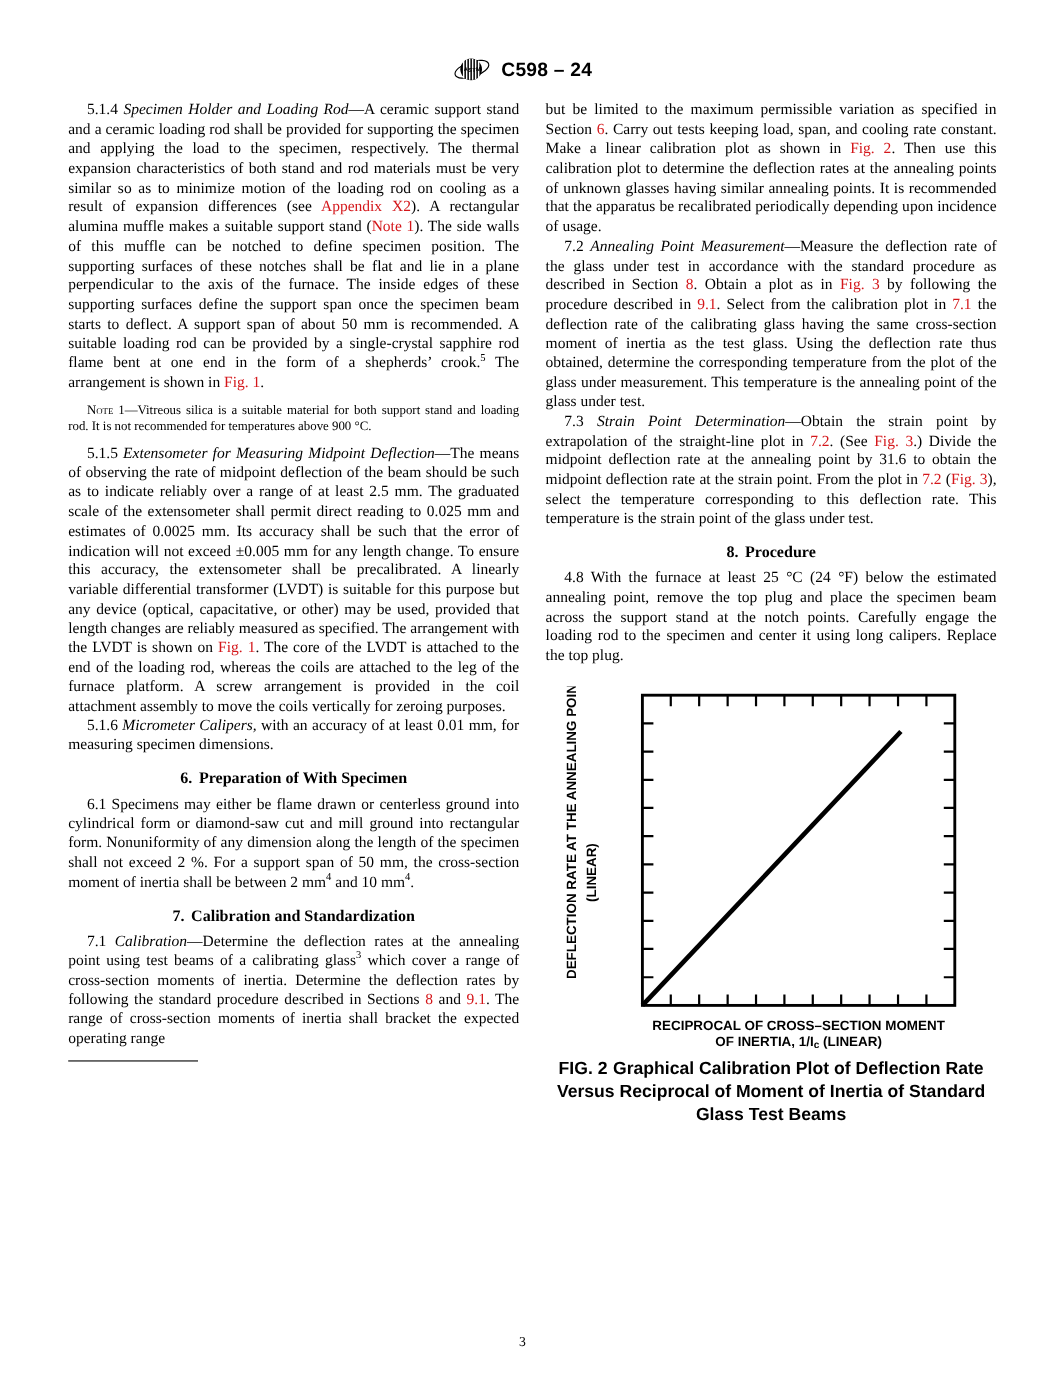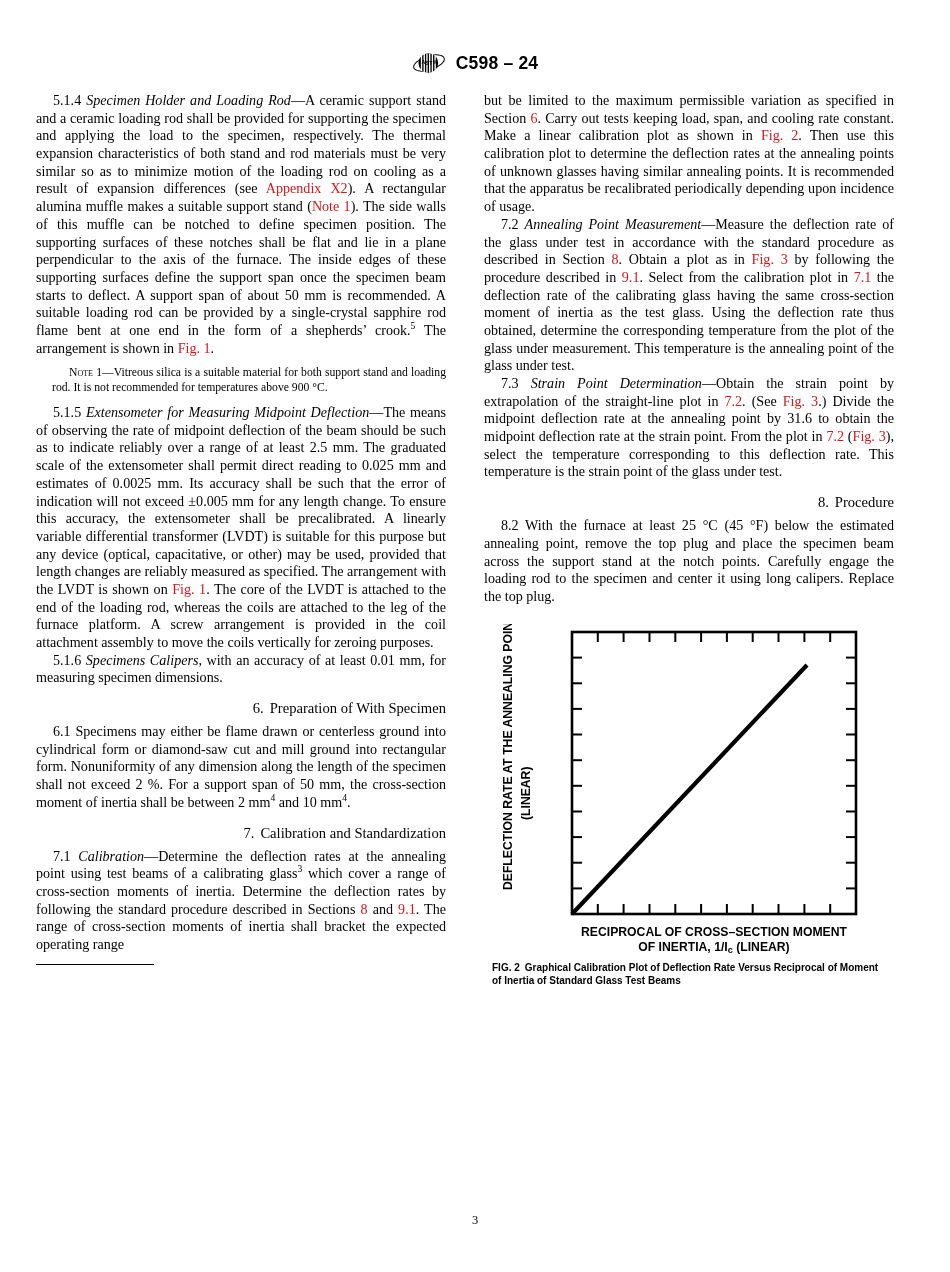--- a/index.html
+++ b/index.html
@@ -19,49 +19,49 @@
     display:flex; align-items:center; justify-content:center; gap:10px;
   }
   .astm-logo { width:34px; height:30px; display:block; }
   .std-desig {
     font-family:"Liberation Sans", sans-serif;
     font-weight:bold; font-size:17.5px; letter-spacing:.2px;
   }
 
   
   .columns {
-    position:absolute; top:92px; left:36px;
+    position:absolute; top:92px; left:62px;
     width:858px;
-    display:flex; gap:38px;
+    display:flex; gap:24px;
   }
   .col { width:410px; }
 
   p.body {
     margin:0 0 0 0;
     font-size:14.1px;
     line-height:1.255;
     text-align:justify;
     text-indent:17px;
     hyphens:auto;
     -webkit-hyphens:auto;
   }
   p.cont { text-indent:0; }
 
   .sec-head {
     margin:13px 0 6px 0;
     font-family:"Liberation Serif", serif;
-    font-weight:normal;
+    font-weight:bold;
     font-size:14.6px;
     text-indent:0;
-    text-align:right;
+    text-align:center;
   }
   .sec-head .num { margin-right:6px; }
 
   .note {
-    margin:9px 0 9px 16px;
+    margin:9px 0 9px 0;
     font-size:11.7px;
     line-height:1.23;
     text-align:justify;
     text-indent:17px;
     font-family:Liberation Serif, serif;
   }
   .note .nlabel { font-variant:small-caps; }
 
   i { font-style:italic; }
   .ref { color:#d4161a; }
@@ -83,22 +83,23 @@
     margin-top:18px;
   }
   .fig-area {
     position:relative;
     width:410px; height:330px;
   }
   .fig-svg { display:block; }
   .fig-caption {
     font-family:"Liberation Sans", sans-serif;
     font-weight:bold;
-    font-size:10px;
+    font-size:16px;
     line-height:1.33;
+    text-align:center;
     margin-top:7px;
     padding:0 8px;
   }
   .fig-caption .figno { margin-right:5px; }
 
   
   .page-number {
     position:absolute; bottom:44px; left:0; width:950px;
     text-align:center;
     font-size:12.5px;
@@ -134,21 +135,21 @@
   <div class="columns">
 
     <div class="col">
 
       <p class="body"><span>5.1.4</span> <i>Specimen Holder and Loading Rod</i><span>—A ceramic support stand and a ceramic loading rod shall be provided for supporting the specimen and applying the load to the specimen, respectively. The thermal expansion characteristics of both stand and rod materials must be very similar so as to minimize motion of the loading rod on cooling as a result of expansion differences (see </span><span class="ref">Appendix X2</span><span>). A rectangular alumina muffle makes a suitable support stand (</span><span class="ref">Note 1</span><span>). The side walls of this muffle can be notched to define specimen position. The supporting surfaces of these notches shall be flat and lie in a plane perpendicular to the axis of the furnace. The inside edges of these supporting surfaces define the support span once the specimen beam starts to deflect. A support span of about 50 mm is recommended. A suitable loading rod can be provided by a single-crystal sapphire rod flame bent at one end in the form of a shepherds’ crook.</span><sup>5</sup><span> The arrangement is shown in </span><span class="ref">Fig. 1</span><span>.</span></p>
 
       <p class="note"><span class="nlabel">Note</span><span> 1</span><span>—Vitreous silica is a suitable material for both support stand and loading rod. It is not recommended for temperatures above 900 °C.</span></p>
 
       <p class="body"><span>5.1.5</span> <i>Extensometer for Measuring Midpoint Deflection</i><span>—The means of observing the rate of midpoint deflection of the beam should be such as to indicate reliably over a range of at least 2.5 mm. The graduated scale of the extensometer shall permit direct reading to 0.025 mm and estimates of 0.0025 mm. Its accuracy shall be such that the error of indication will not exceed ±0.005 mm for any length change. To ensure this accuracy, the extensometer shall be precalibrated. A linearly variable differential transformer (LVDT) is suitable for this purpose but any device (optical, capacitative, or other) may be used, provided that length changes are reliably measured as specified. The arrangement with the LVDT is shown on </span><span class="ref">Fig. 1</span><span>. The core of the LVDT is attached to the end of the loading rod, whereas the coils are attached to the leg of the furnace platform. A screw arrangement is provided in the coil attachment assembly to move the coils vertically for zeroing purposes.</span></p>
 
-      <p class="body"><span>5.1.6</span> <i>Specimens Calipers,</i><span> with an accuracy of at least 0.01 mm, for measuring specimen dimensions.</span></p>
+      <p class="body"><span>5.1.6</span> <i>Micrometer Calipers,</i><span> with an accuracy of at least 0.01 mm, for measuring specimen dimensions.</span></p>
 
       <p class="sec-head"><span class="num">6.</span><span>Preparation of With Specimen</span></p>
 
       <p class="body"><span>6.1</span><span> Specimens may either be flame drawn or centerless ground into cylindrical form or diamond-saw cut and mill ground into rectangular form. Nonuniformity of any dimension along the length of the specimen shall not exceed 2 %. For a support span of 50 mm, the cross-section moment of inertia shall be between 2 mm</span><sup>4</sup><span> and 10 mm</span><sup>4</sup><span>.</span></p>
 
       <p class="sec-head"><span class="num">7.</span><span>Calibration and Standardization</span></p>
 
       <p class="body"><span>7.1</span> <i>Calibration</i><span>—Determine the deflection rates at the annealing point using test beams of a calibrating glass</span><sup>3</sup><span> which cover a range of cross-section moments of inertia. Determine the deflection rates by following the standard procedure described in Sections </span><span class="ref">8</span><span> and </span><span class="ref">9.1</span><span>. The range of cross-section moments of inertia shall bracket the expected operating range</span></p>
 
       <div class="footnote-wrap">
@@ -161,21 +162,21 @@
 
       <p class="body cont"><span>but be limited to the maximum permissible variation as specified in Section </span><span class="ref">6</span><span>. Carry out tests keeping load, span, and cooling rate constant. Make a linear calibration plot as shown in </span><span class="ref">Fig. 2</span><span>. Then use this calibration plot to determine the deflection rates at the annealing points of unknown glasses having similar annealing points. It is recommended that the apparatus be recalibrated periodically depending upon incidence of usage.</span></p>
 
       <p class="body"><span>7.2</span> <i>Annealing Point Measurement</i><span>—Measure the deflection rate of the glass under test in accordance with the standard procedure as described in Section </span><span class="ref">8</span><span>. Obtain a plot as in </span><span class="ref">Fig. 3</span><span> by following the procedure described in </span><span class="ref">9.1</span><span>. Select from the calibration plot in </span><span class="ref">7.1</span><span> the deflection rate of the calibrating glass having the same cross-section moment of inertia as the test glass. Using the deflection rate thus obtained, determine the corresponding temperature from the plot of the glass under measurement. This temperature is the annealing point of the glass under test.</span></p>
 
       <p class="body"><span>7.3</span> <i>Strain Point Determination</i><span>—Obtain the strain point by extrapolation of the straight-line plot in </span><span class="ref">7.2</span><span>. (See </span><span class="ref">Fig. 3</span><span>.) Divide the midpoint deflection rate at the annealing point by 31.6 to obtain the midpoint deflection rate at the strain point. From the plot in </span><span class="ref">7.2</span><span> (</span><span class="ref">Fig. 3</span><span>), select the temperature corresponding to this deflection rate. This temperature is the strain point of the glass under test.</span></p>
 
       <p class="sec-head"><span class="num">8.</span><span>Procedure</span></p>
 
 
-      <p class="body"><span>8.2</span><span> With the furnace at least 25 °C (45 °F) below the estimated annealing point, remove the top plug and place the specimen beam across the support stand at the notch points. Carefully engage the loading rod to the specimen and center it using long calipers. Replace the top plug.</span></p>
+      <p class="body"><span>4.8</span><span> With the furnace at least 25 °C (24 °F) below the estimated annealing point, remove the top plug and place the specimen beam across the support stand at the notch points. Carefully engage the loading rod to the specimen and center it using long calipers. Replace the top plug.</span></p>
 
       <div class="figure-block">
         <div class="fig-area">
           <svg class="fig-svg" width="410" height="330" viewBox="0 0 410 330">
 
             <rect x="88" y="8" width="284" height="282" fill="#ffffff" stroke="#000000" stroke-width="2.6"></rect>
 
             <g stroke="#000000" stroke-width="2">
 
               <line x1="113.8" y1="290" x2="113.8" y2="280"></line>

